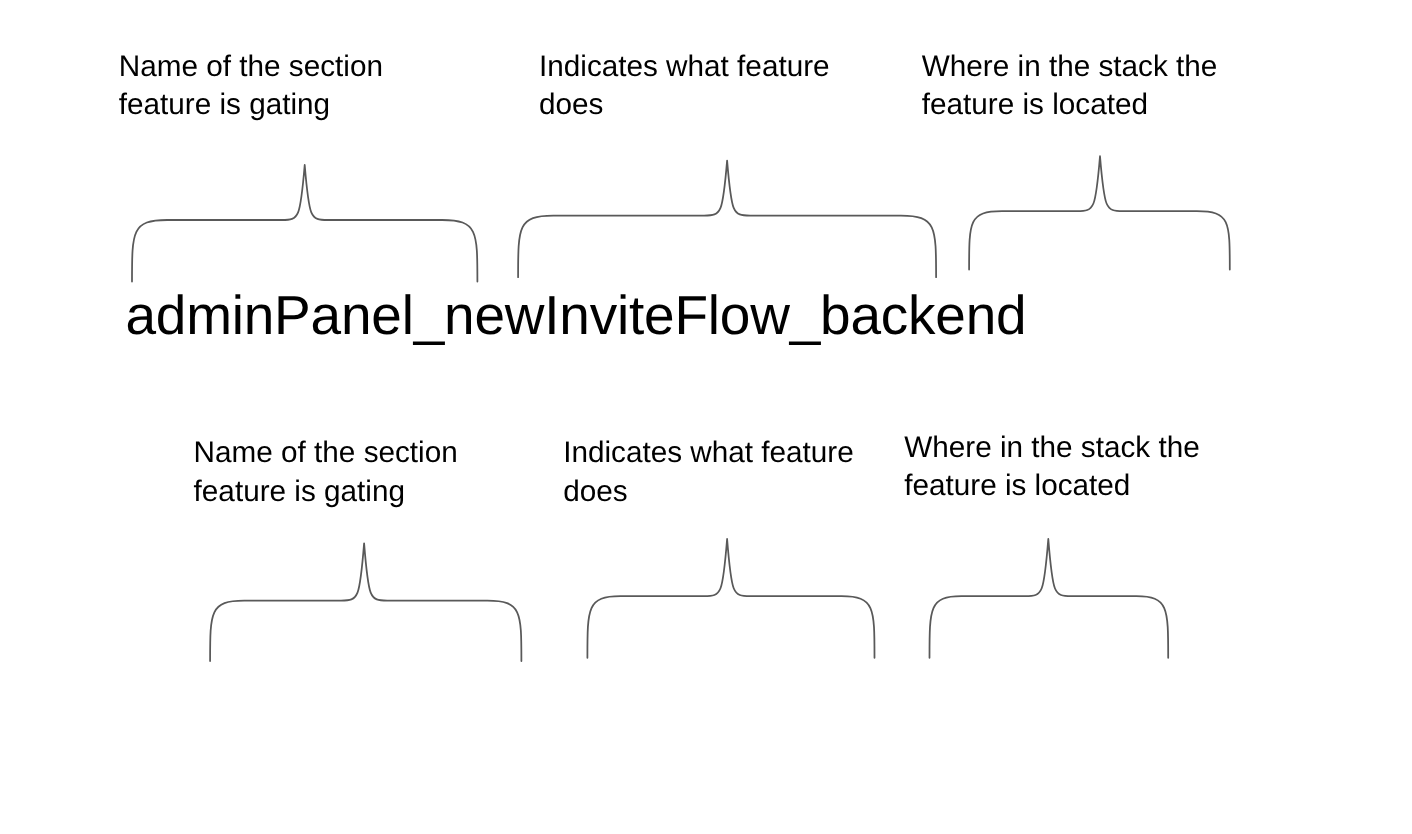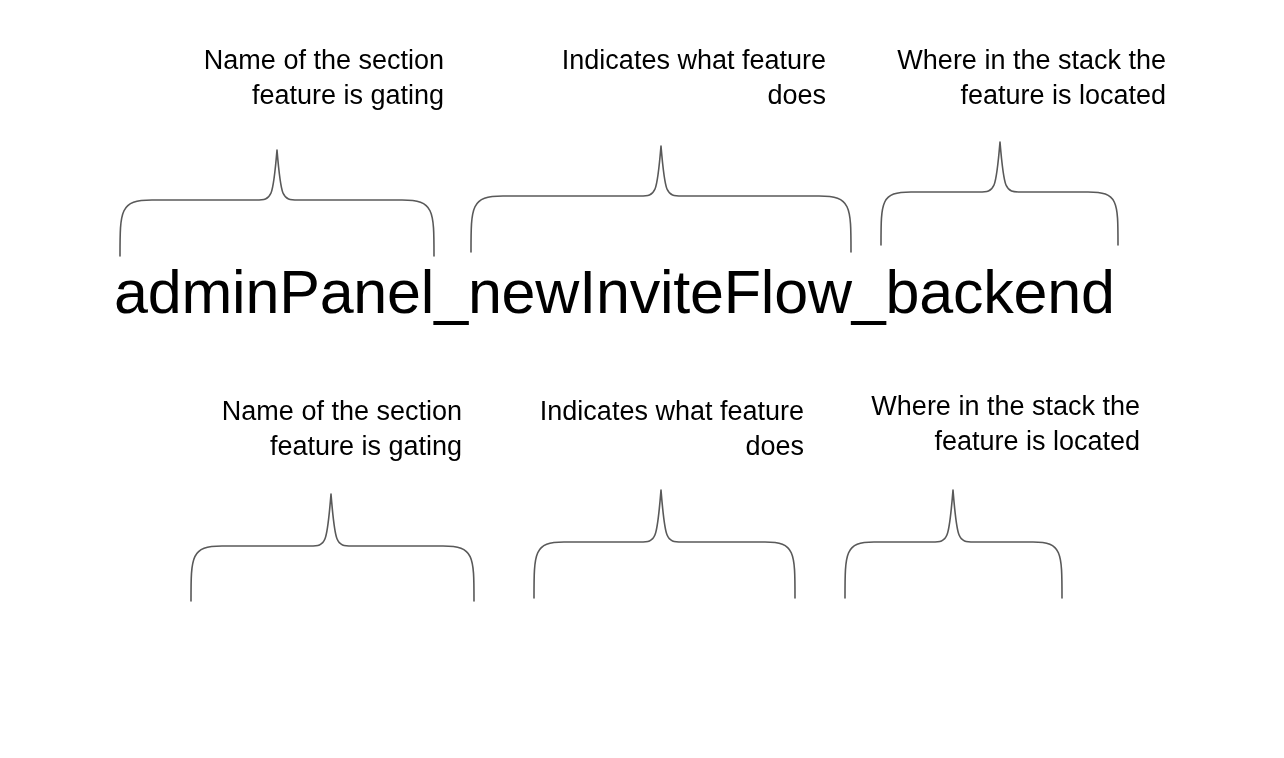--- a/index.html
+++ b/index.html
@@ -18,32 +18,32 @@
   }
 
   .stage {
     position: absolute;
     inset: 0;
   }
 
   
   .caption {
     position: absolute;
-    text-align: right;
+    text-align: left;
     font-size: 27px;
     line-height: 1.30;
     color: #000000;
     font-family: "Liberation Sans", sans-serif;
     white-space: pre-line;
   }
 
   
   .identifier {
     position: absolute;
-    font-size: 61px;
+    font-size: 50px;
     line-height: 1;
     letter-spacing: -0.2px;
     color: #000000;
     font-family: "Liberation Sans", sans-serif;
     white-space: nowrap;
   }
 
   
   .brace-layer {
     position: absolute;

